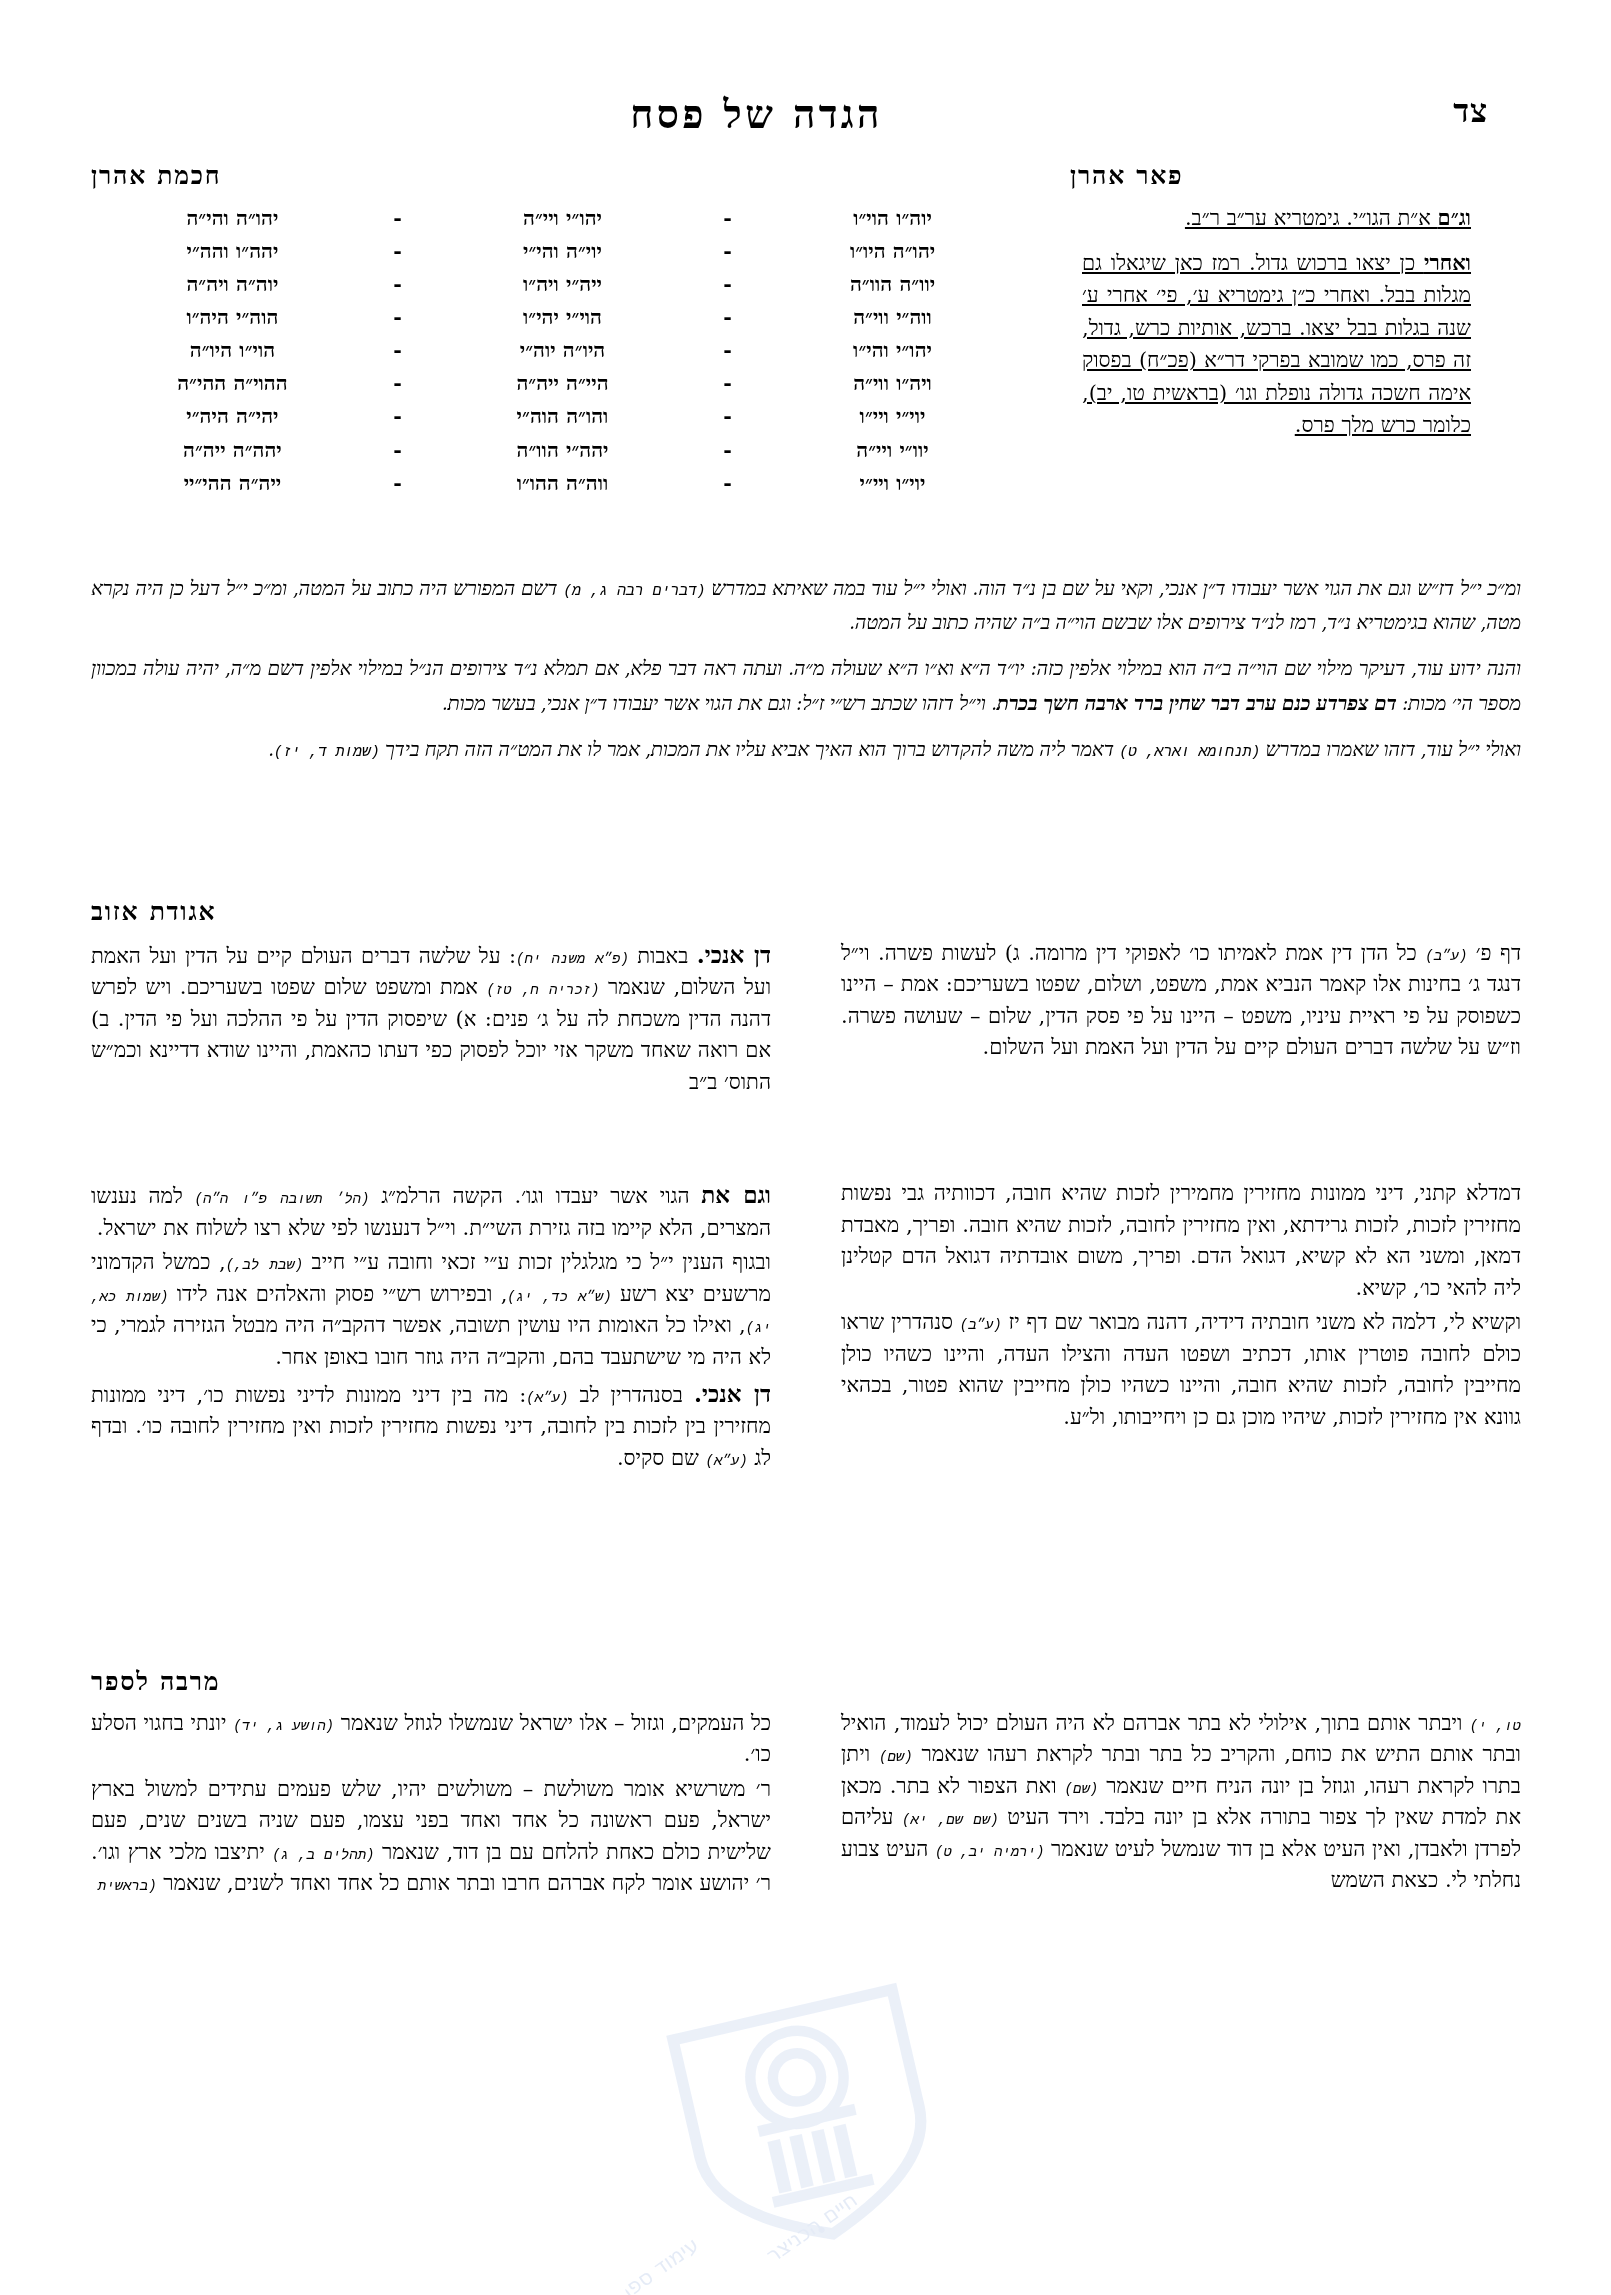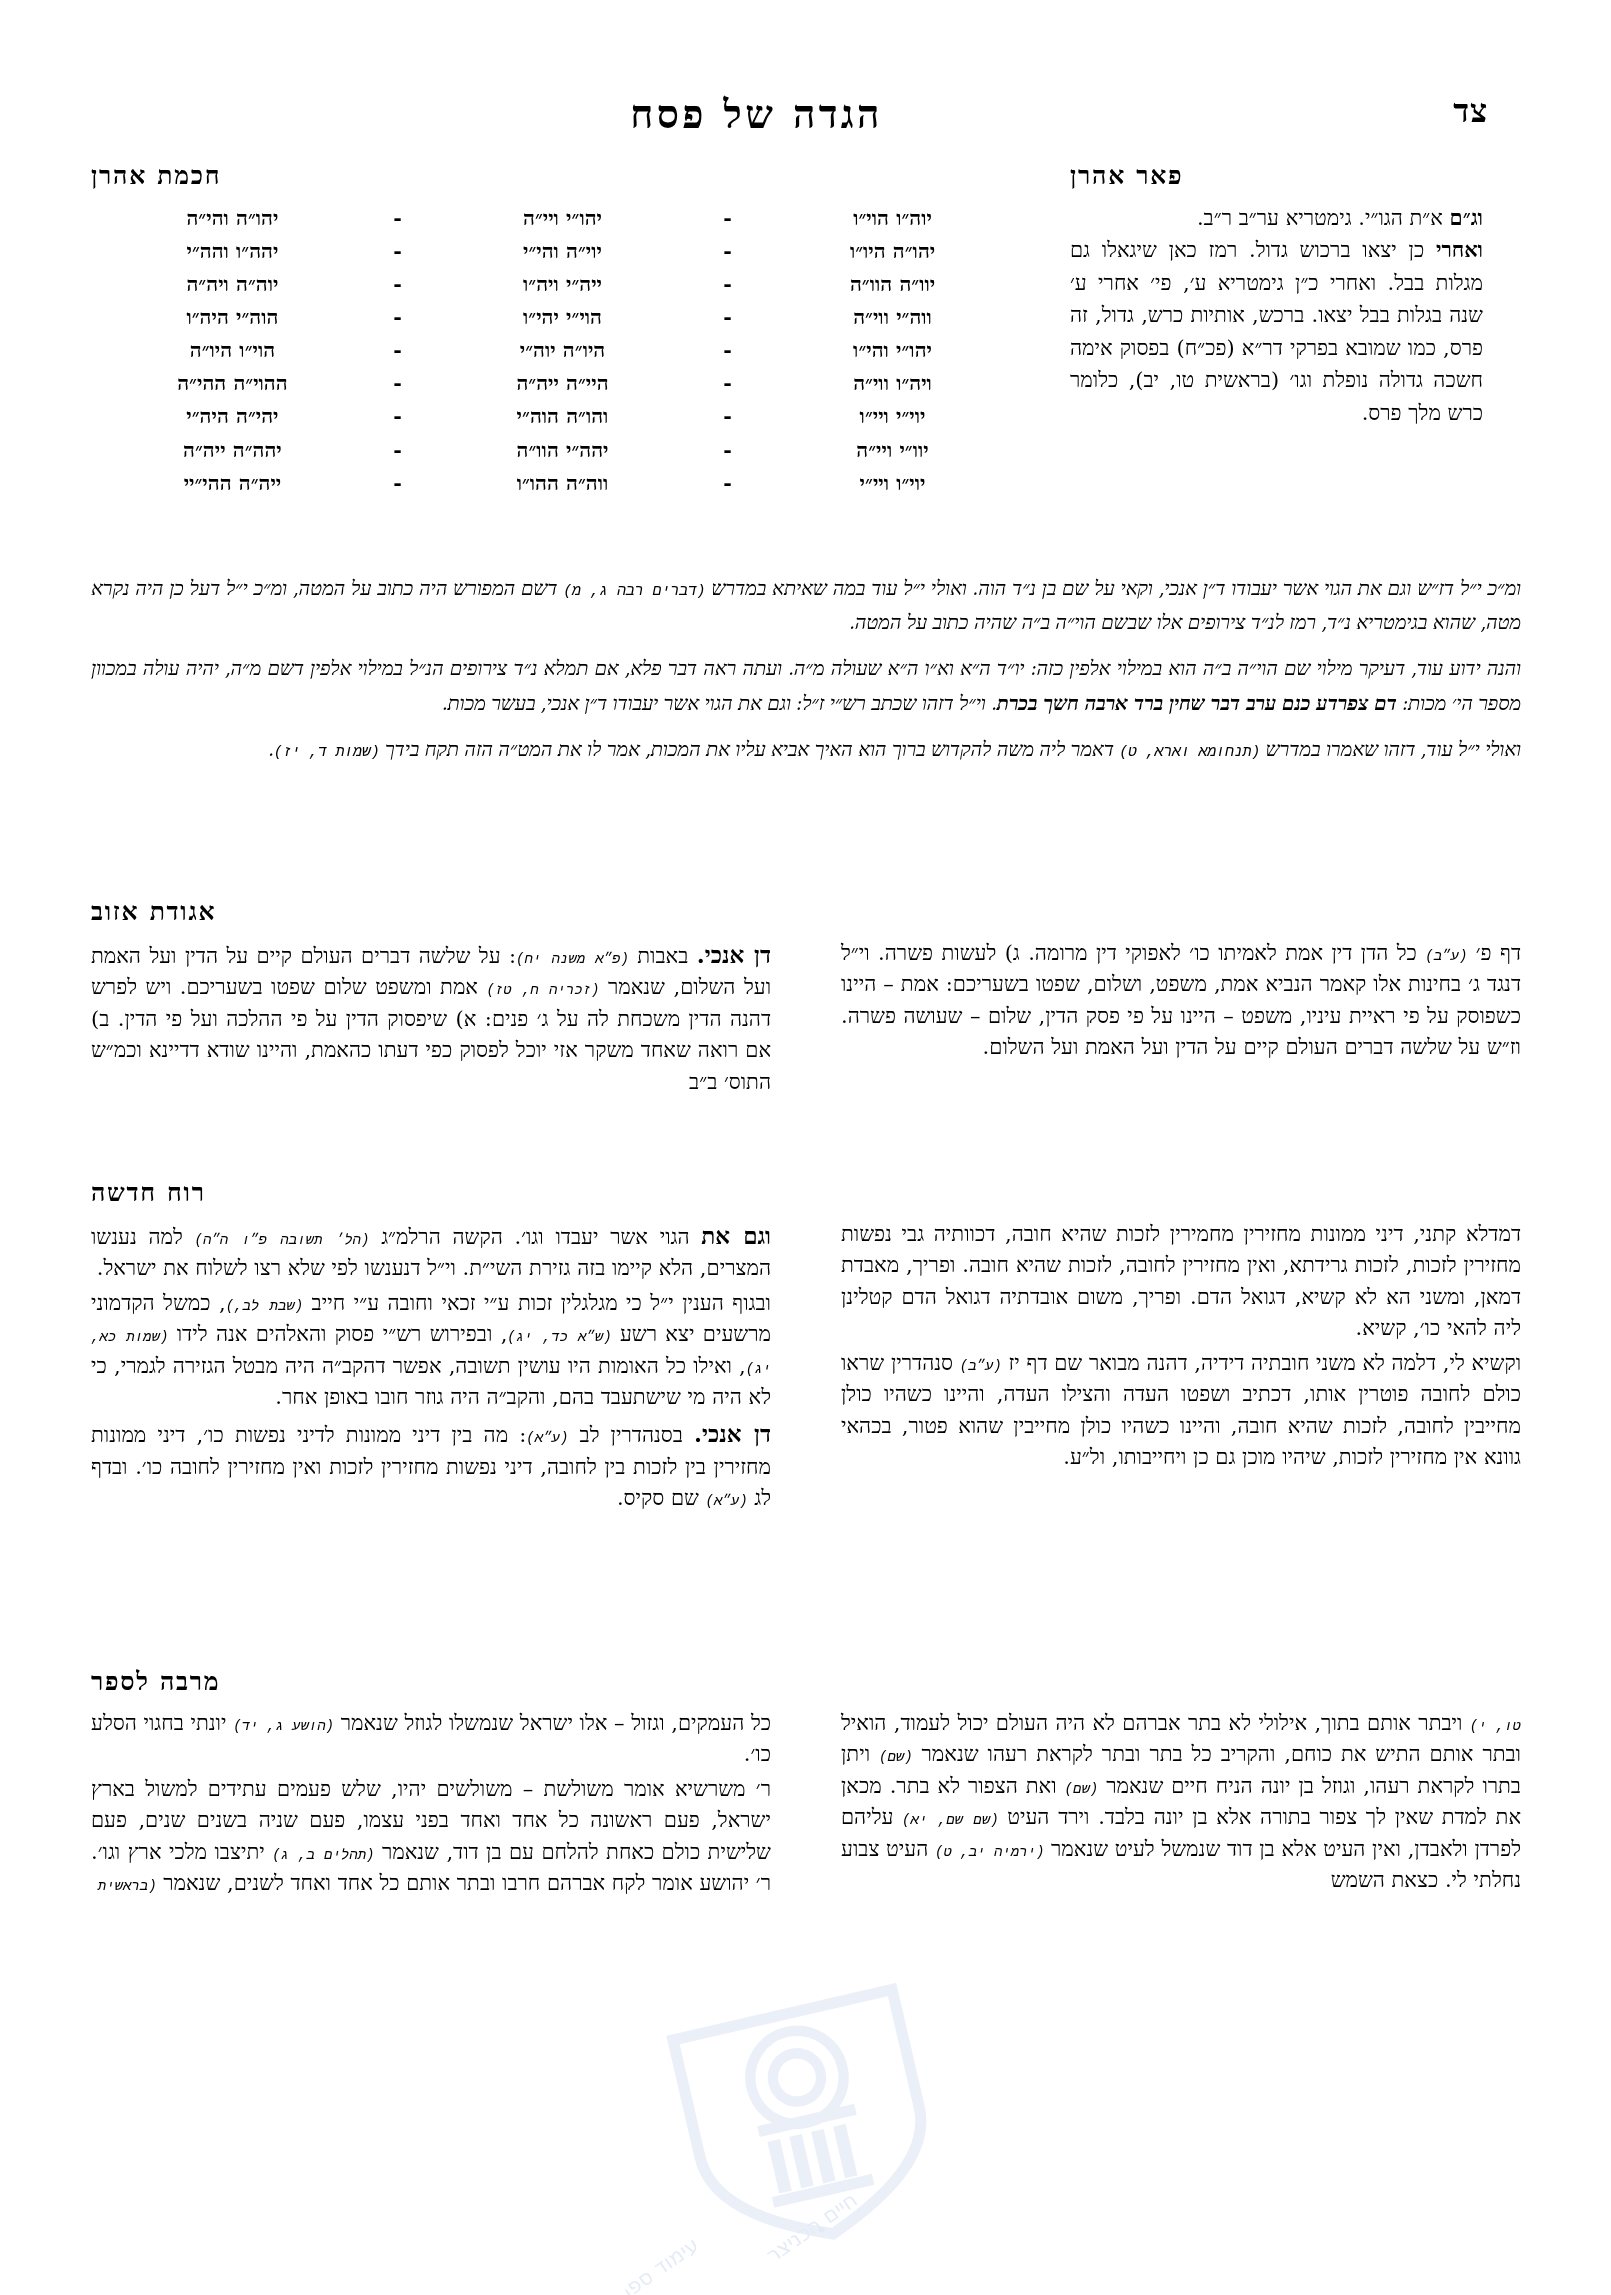--- a/index.html
+++ b/index.html
@@ -98,21 +98,21 @@
   .gem-table td.cell { width: 30%; }
 
   
   .peer-body {
     font-family: "DejaVu Serif", "Liberation Serif", serif;
     font-size: 21px;
     line-height: 1.55;
     text-align: justify;
     direction: rtl;
   }
-  .peer-body p { margin: 0; text-indent: 0; }
+  .peer-body p { margin: 12px; text-indent: 0; text-decoration: underline; }
   .lead { font-weight: 700; }
 
   
   .rashi-wrap {
     position: absolute;
     left: 91px;
     right: 91px;
     direction: rtl;
   }
   .rashi {
@@ -290,21 +290,20 @@
       </div>
       <div class="body-txt">
         <p>
           <span>דף פ׳ </span><span class="src">(ע״ב)</span><span> כל הדן דין אמת לאמיתו כו׳ לאפוקי דין מרומה. ג) לעשות פשרה. וי״ל דנגד ג׳ בחינות אלו קאמר הנביא אמת, משפט, ושלום, שפטו בשעריכם: אמת – היינו כשפוסק על פי ראיית עיניו, משפט – היינו על פי פסק הדין, שלום – שעושה פשרה. וז״ש על שלשה דברים העולם קיים על הדין ועל האמת ועל השלום.</span>
         </p>
       </div>
     </div>
   </div>
 
   <div class="section" style="top:1178px;">
-    <div class="sec-head">רוח חדשה</div>
     <div class="two-col">
       <div class="body-txt">
         <p>
           <span class="lead">וגם את</span><span> הגוי אשר יעבדו וגו׳. הקשה הרלמ״ג </span><span class="src">(הל׳ תשובה פ״ו ה״ה)</span><span> למה נענשו המצרים, הלא קיימו בזה גזירת השי״ת. וי״ל דנענשו לפי שלא רצו לשלוח את ישראל.</span>
         </p>
         <p>
           <span>ובגוף הענין י״ל כי מגלגלין זכות ע״י זכאי וחובה ע״י חייב </span><span class="src">(שבת לב,)</span><span>, כמשל הקדמוני מרשעים יצא רשע </span><span class="src">(ש״א כד, יג)</span><span>, ובפירוש רש״י פסוק והאלהים אנה לידו </span><span class="src">(שמות כא, יג)</span><span>, ואילו כל האומות היו עושין תשובה, אפשר דהקב״ה היה מבטל הגזירה לגמרי, כי לא היה מי שישתעבד בהם, והקב״ה היה גוזר חובו באופן אחר.</span>
         </p>
         <p>
           <span class="lead">דן אנכי.</span><span> בסנהדרין לב </span><span class="src">(ע״א)</span><span>: מה בין דיני ממונות לדיני נפשות כו׳, דיני ממונות מחזירין בין לזכות בין לחובה, דיני נפשות מחזירין לזכות ואין מחזירין לחובה כו׳. ובדף לג </span><span class="src">(ע״א)</span><span> שם סקיס.</span>

